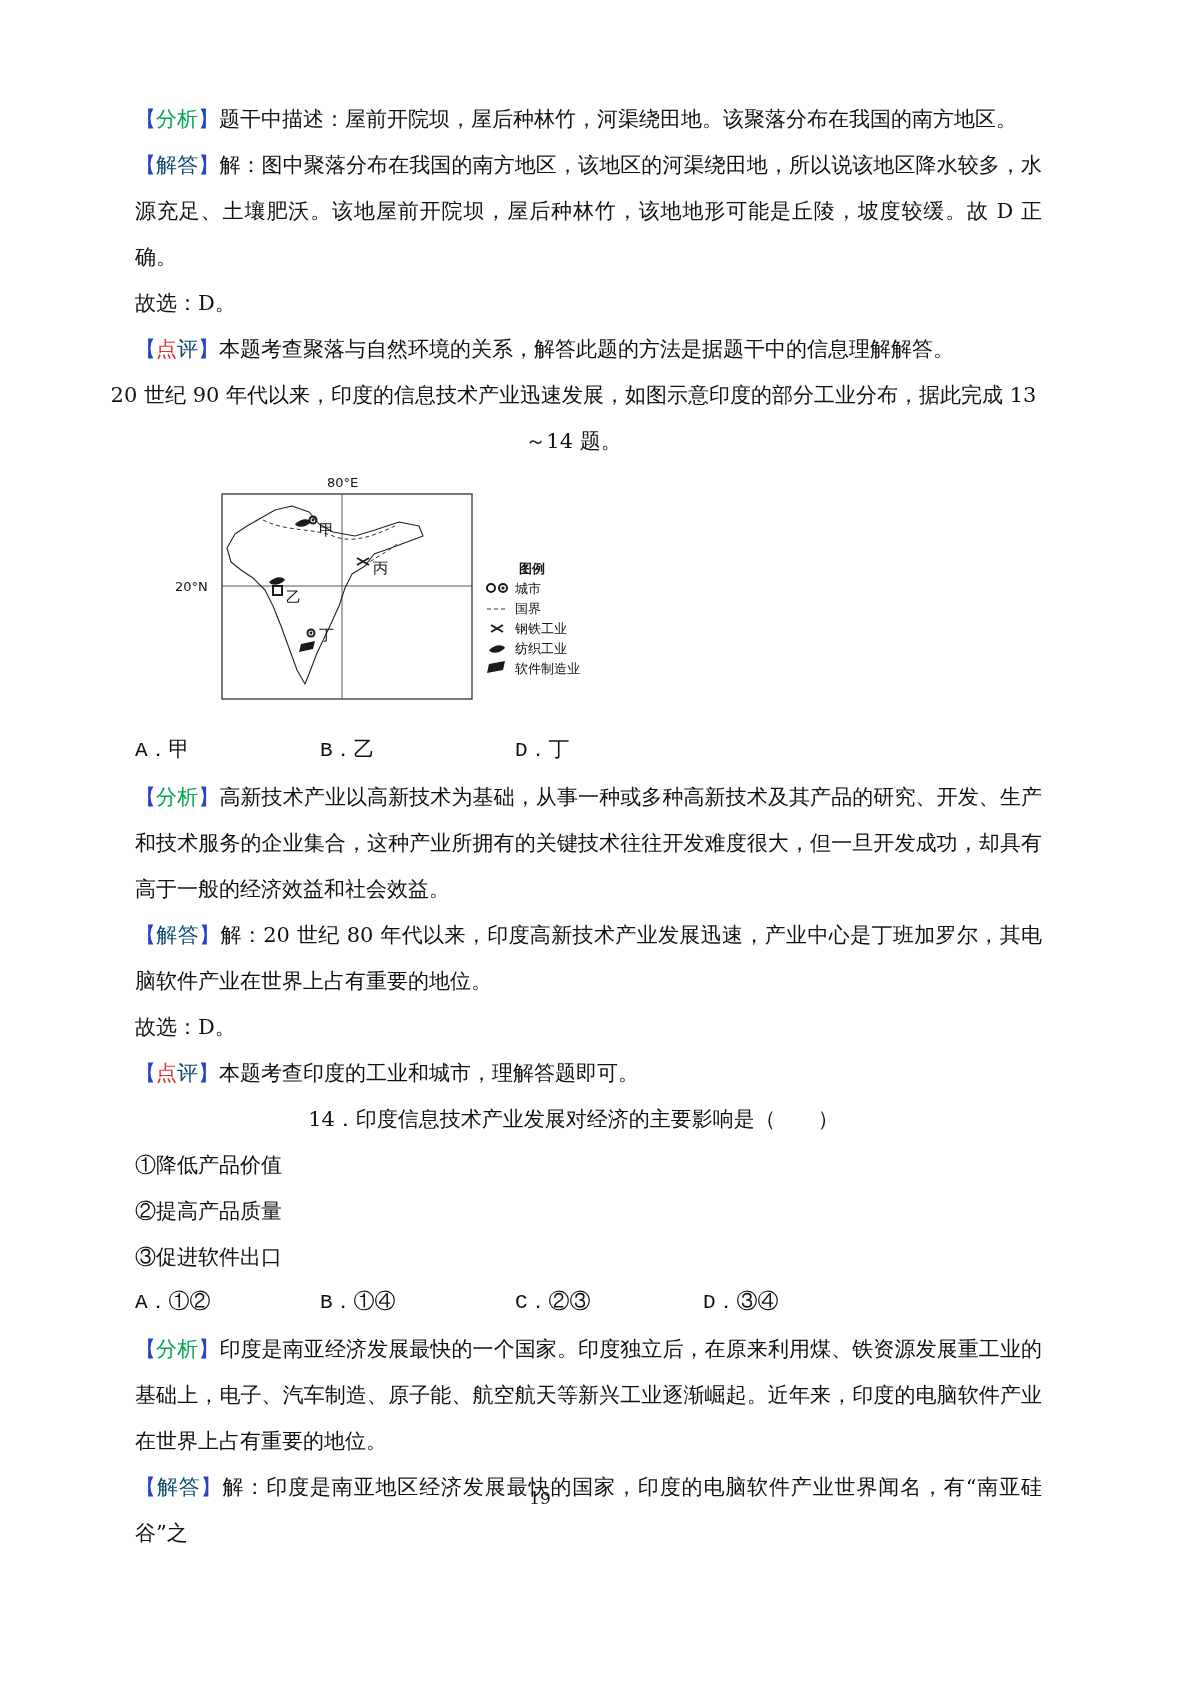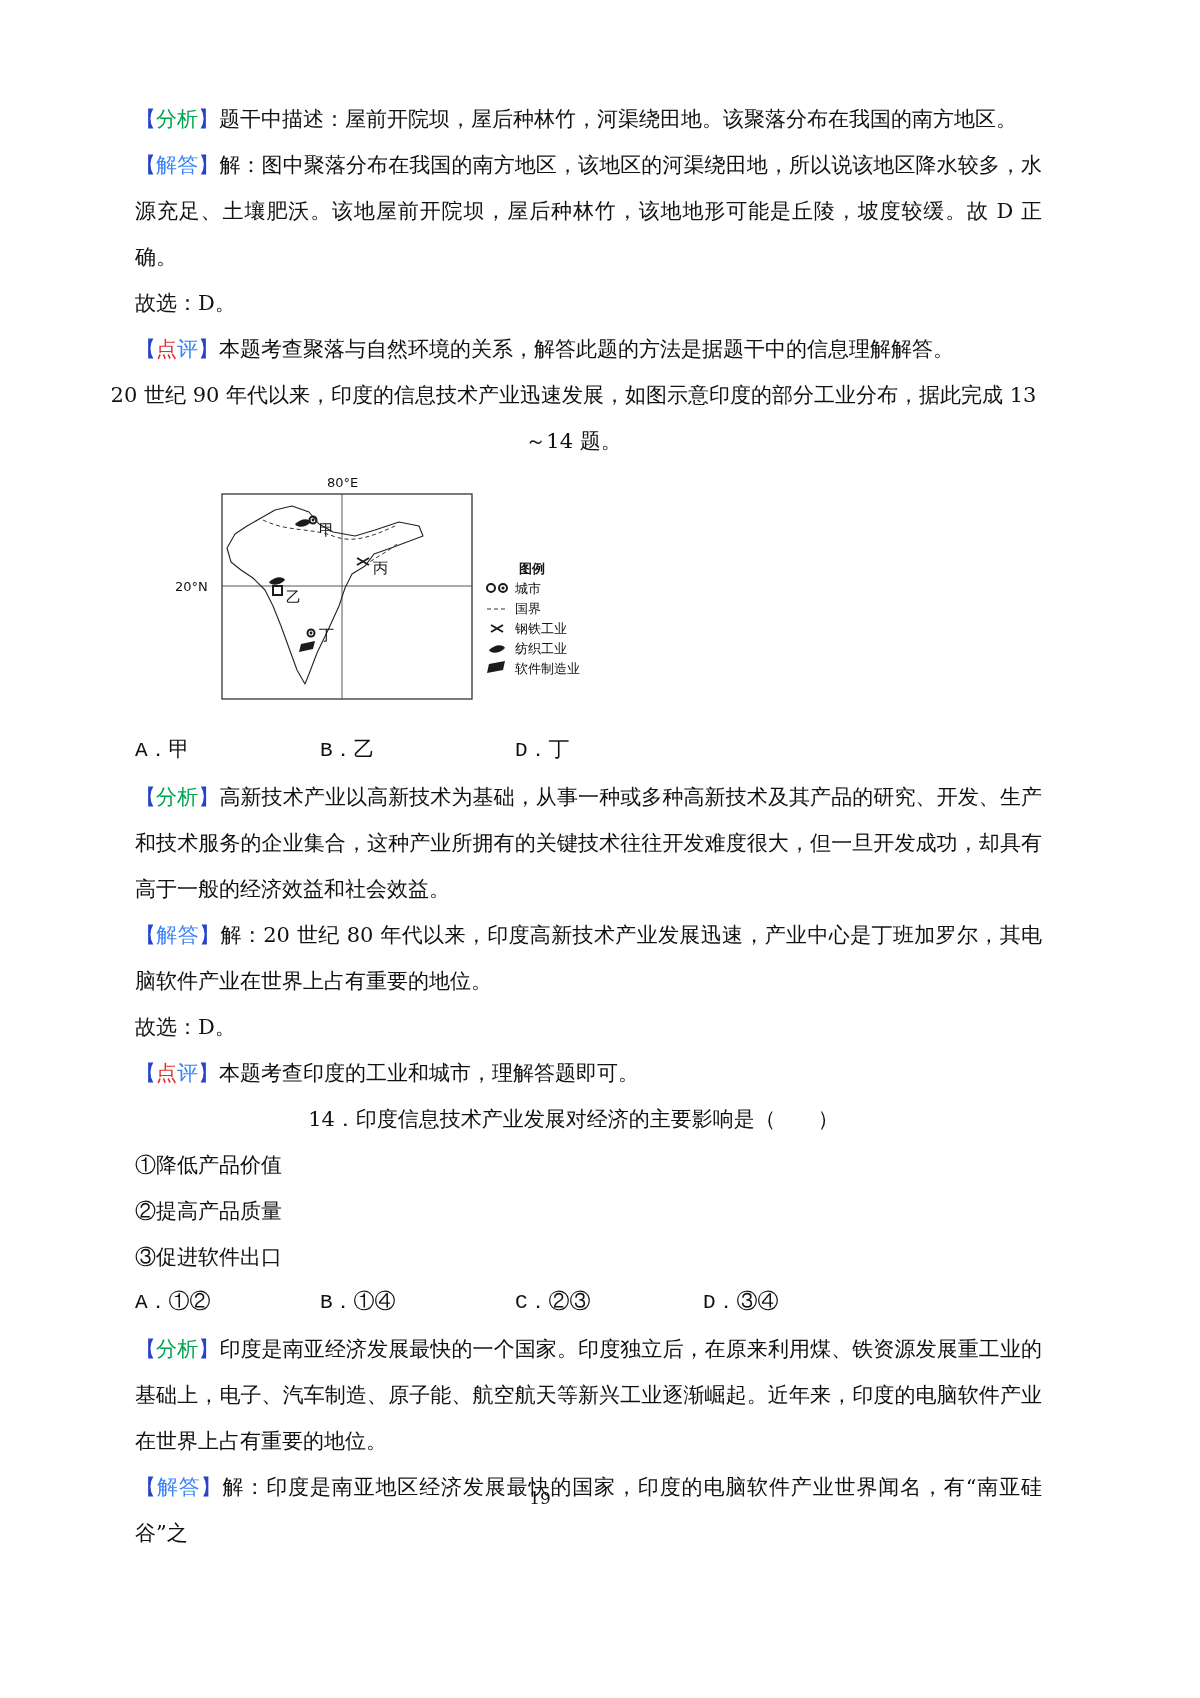--- a/index.html
+++ b/index.html
@@ -8,21 +8,21 @@
     font-family:"DejaVu Serif","Liberation Serif",serif;
     overflow:hidden;position:relative;
   }
   .doc{padding:96px 158px 0 135px;font-size:21px;line-height:46px;}
   .doc p{margin:0;text-align:justify;}
   p.stem{margin-left:-30px;text-align:center;}
   .options{display:grid;grid-template-columns:185px 195px 188px 1fr;text-align:left;font-family:Liberation Mono, monospace;}
   .options span{display:block;}
   .br{color:#2743c8;}
   .tag-analysis{color:#00a550;font-family:Liberation Serif, serif;}
-  .tag-answer{color:#3b82f6;}
+  .tag-answer{color:#0c4a6e;}
   .tag-dot{color:#e03131;}
   .map-wrap{margin:10px 0 12px 32px;height:242px;}
   .map-svg .frame{fill:none;stroke:#333;stroke-width:1.3;}
   .map-svg .thin{stroke:#444;stroke-width:0.9;fill:none;}
   .map-svg .coast{stroke:#222;stroke-width:1.1;fill:none;stroke-linejoin:round;}
   .map-svg .dashed{stroke:#333;stroke-width:1;fill:none;stroke-dasharray:4 3;}
   .map-svg text{font-family:"DejaVu Sans","Liberation Sans",sans-serif;fill:#111;}
   .map-svg .geo{font-size:13px;}
   .map-svg .cjk{font-size:15px;}
   .map-svg .lg{font-size:13px;}

